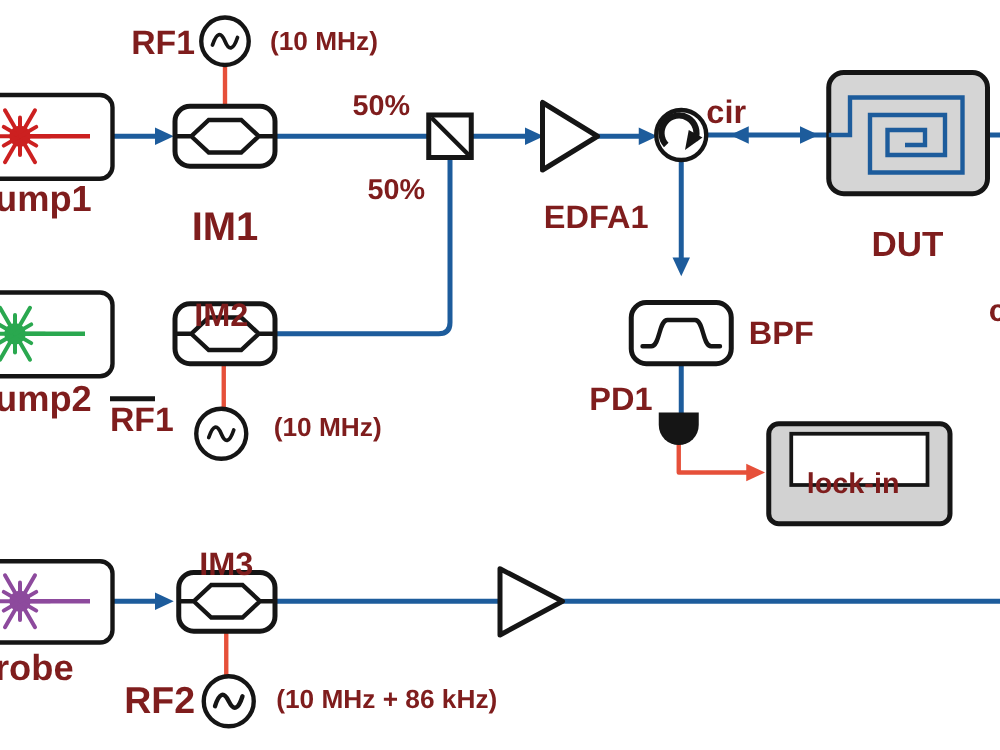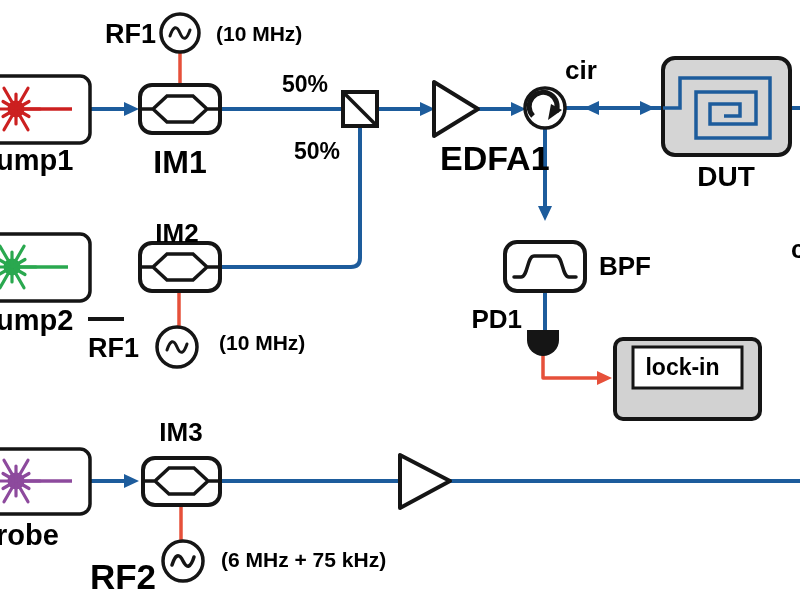--- a/index.html
+++ b/index.html
@@ -1,22 +1,22 @@
 <!DOCTYPE html>
 <html><head>
 <meta charset="utf-8">
 <style>
   html,body{margin:0;padding:0;background:#fff;}
   #stage{position:relative;width:800px;height:600px;overflow:hidden;background:#fff;
          font-family:"Liberation Sans",sans-serif;}
   #stage svg{position:absolute;left:0;top:0;}
-  .label{position:absolute;font-weight:bold;color:#000000;line-height:1;white-space:nowrap;}
-  .center{text-align:center;}
+  .label{position:absolute;font-weight:bold;color:#7f1d1d;line-height:1;white-space:nowrap;}
+  .center{text-align:center;margin-top:19px;}
   .right{text-align:right;}
-  .ovl{display:inline-block;border-top:4px solid #151515;padding-top:14px;}
+  .ovl{display:inline-block;border-top:4px solid #151515;padding-top:2px;}
   .noovl{display:inline-block;padding-top:6px;}
 </style>
 </head>
 <body>
 
 <div id="stage">
 
 <svg width="800" height="600" viewBox="0 0 800 600">
   <defs>
     <g id="burst" stroke-width="3.2" stroke-linecap="round">
@@ -143,29 +143,29 @@
     <rect x="633" y="347" width="109" height="41" fill="#fff" stroke="#151515" stroke-width="3"></rect>
   </g>
 </svg>
 
 <div class="label right" style="left:86px;top:21px;width:70px;font-size:27px;">RF1</div>
 <div class="label" style="left:216px;top:23px;font-size:21px;">(10 MHz)</div>
 <div class="label" style="left:-4px;top:146px;font-size:29px;">ump1</div>
 <div class="label center" style="left:139px;top:146px;width:82px;font-size:32px;">IM1</div>
 <div class="label" style="left:282px;top:73px;font-size:23px;">50%</div>
 <div class="label" style="left:294px;top:140px;font-size:23px;">50%</div>
-<div class="label center" style="left:440px;top:141px;width:100px;font-size:34px;">EDFA1</div>
+<div class="label center" style="left:427px;top:141px;width:100px;font-size:26px;">EDFA1</div>
 <div class="label center" style="left:558px;top:57px;width:46px;font-size:26px;">cir</div>
 <div class="label center" style="left:684px;top:163px;width:84px;font-size:28px;">DUT</div>
 <div class="label center" style="left:136px;top:220px;width:82px;font-size:26px;">IM2</div>
 <div class="label" style="left:-4px;top:306px;font-size:29px;">ump2</div>
 <div class="label" style="left:88px;top:317px;font-size:27px;"><span class="ovl">RF</span><span class="noovl">1</span></div>
 <div class="label" style="left:219px;top:332px;font-size:21px;">(10 MHz)</div>
 <div class="label" style="left:599px;top:253px;font-size:26px;text-align:center;">BPF</div>
 <div class="label right" style="left:458px;top:306px;width:64px;font-size:26px;">PD1</div>
 <div class="label center" style="left:633px;top:356px;width:99px;font-size:23px;">lock-in</div>
 <div class="label center" style="left:140px;top:419px;width:82px;font-size:26px;">IM3</div>
 <div class="label" style="left:-4px;top:521px;font-size:29px;">robe</div>
-<div class="label right" style="left:86px;top:546px;width:70px;font-size:35px;margin-top:13px;">RF2</div>
-<div class="label" style="left:221px;top:549px;font-size:21px;">(6 MHz + 75 kHz)</div>
+<div class="label right" style="left:86px;top:546px;width:70px;font-size:30px;">RF2</div>
+<div class="label" style="left:221px;top:549px;font-size:21px;">(10 MHz + 86 kHz)</div>
 <div class="label" style="left:791px;top:237px;font-size:25px;">c</div>
 
 </div>
 
 </body></html>

